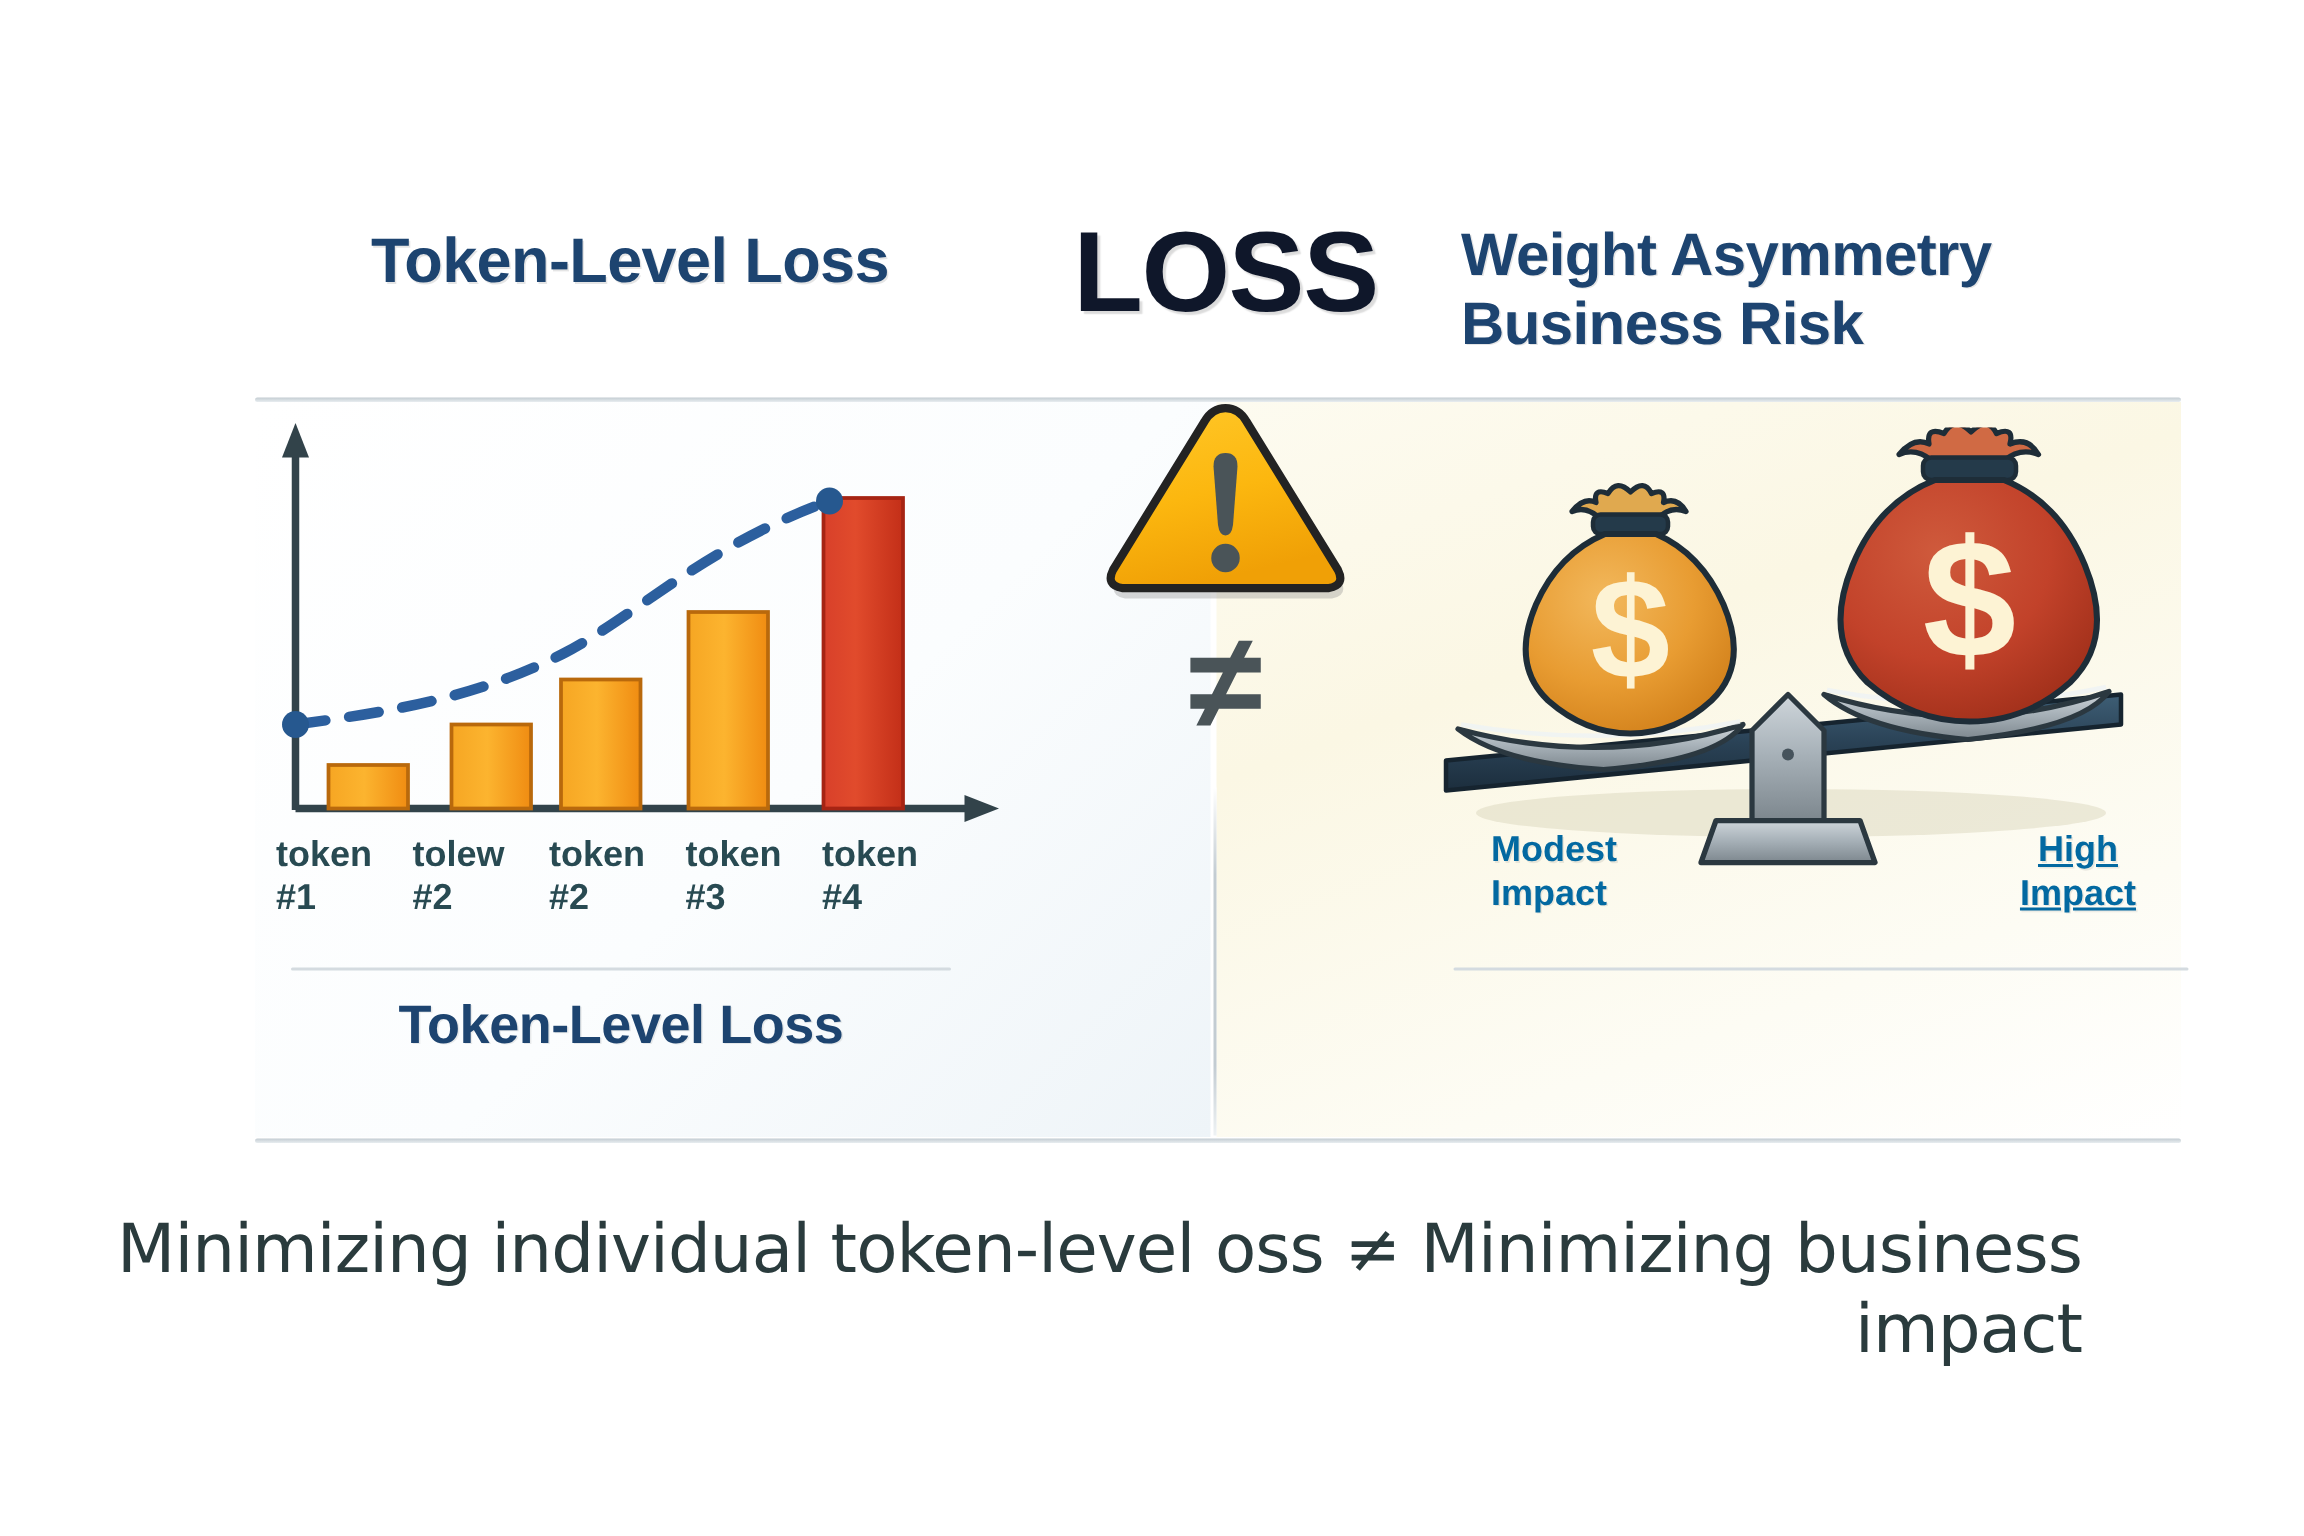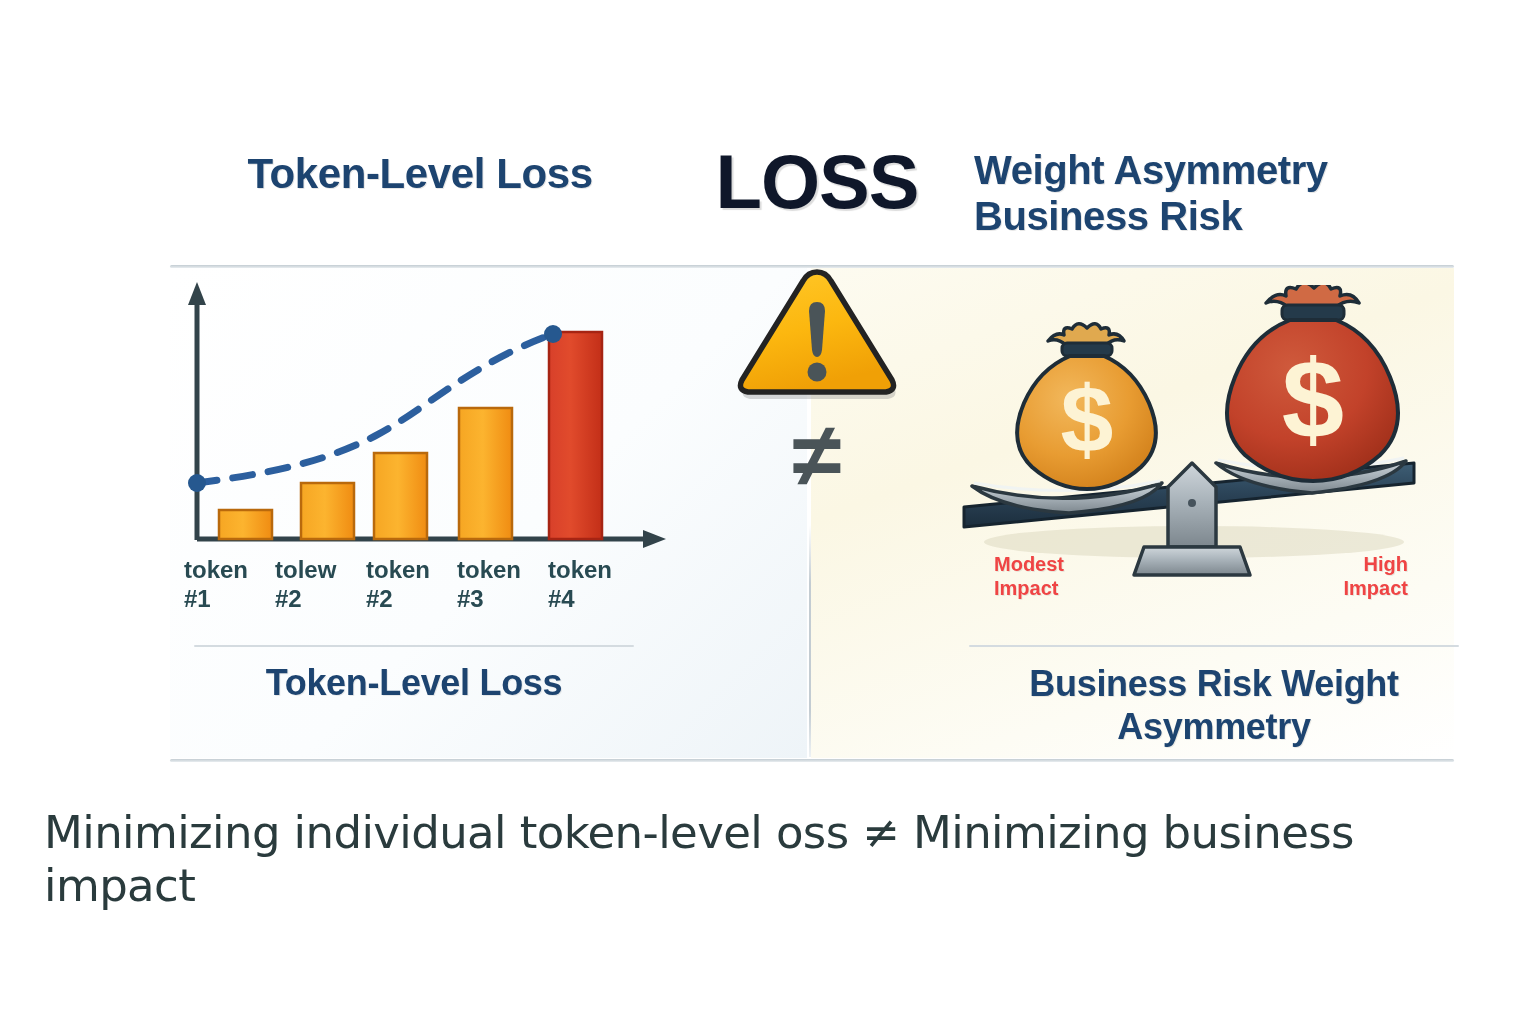--- a/index.html
+++ b/index.html
@@ -85,26 +85,26 @@
   }
 
   
   .scale{position:absolute;left:900px;top:285px;width:490px;height:300px;}
 
   .impact-row{
     position:absolute;left:925px;top:552px;width:490px;height:80px;
   }
   .impact{
     position:absolute;top:0;
-    font-size:20px;font-weight:bold;color:#ef4444;
+    font-size:24px;font-weight:bold;color:#0369a1;
     line-height:1.22;
     text-shadow:1px 1px 0 rgba(0,0,0,0.08);
   }
   .impact-left{left:25px;}
-  .impact-right{right:51px;text-align:right;}
+  .impact-right{right:35px;text-align:center;text-decoration:underline;}
   .impact span{display:block;}
 
   
   .cap-left{
     position:absolute;left:150px;top:662px;width:440px;
     text-align:center;
     font-size:36px;font-weight:bold;color:#1d4470;
     letter-spacing:-0.3px;
     text-shadow:1px 1px 0 rgba(0,0,0,0.08);
   }
@@ -113,21 +113,21 @@
     text-align:center;
     font-size:36px;font-weight:bold;color:#1d4470;
     line-height:1.2;letter-spacing:-0.3px;
     text-shadow:1px 1px 0 rgba(0,0,0,0.08);
   }
   .cap-right span{display:block;}
 
   
   .statement{
     position:absolute;left:0px;top:806px;width:1344px;
-    text-align:left;
+    text-align:right;
     font-size:45px;color:#2a3b3d;
     letter-spacing:-0.6px;
     font-family:"DejaVu Sans", sans-serif;
     font-weight:400;
   }
 
   
   .watermark{
     position:absolute;right:28px;bottom:18px;
     font-size:25px;color:#c9c9c9;
@@ -305,21 +305,17 @@
       <span>Modest</span>
       <span>Impact</span>
     </div>
     <div class="impact impact-right">
       <span>High</span>
       <span>Impact</span>
     </div>
   </div>
 
   <div class="cap-left">Token-Level Loss</div>
-  <div class="cap-right">
-    <span>Business Risk Weight</span>
-    <span>Asymmetry</span>
-  </div>
 
   <div class="statement">Minimizing individual token-level oss ≠ Minimizing business impact</div>
 
 
 </div>
 
 </body></html>

